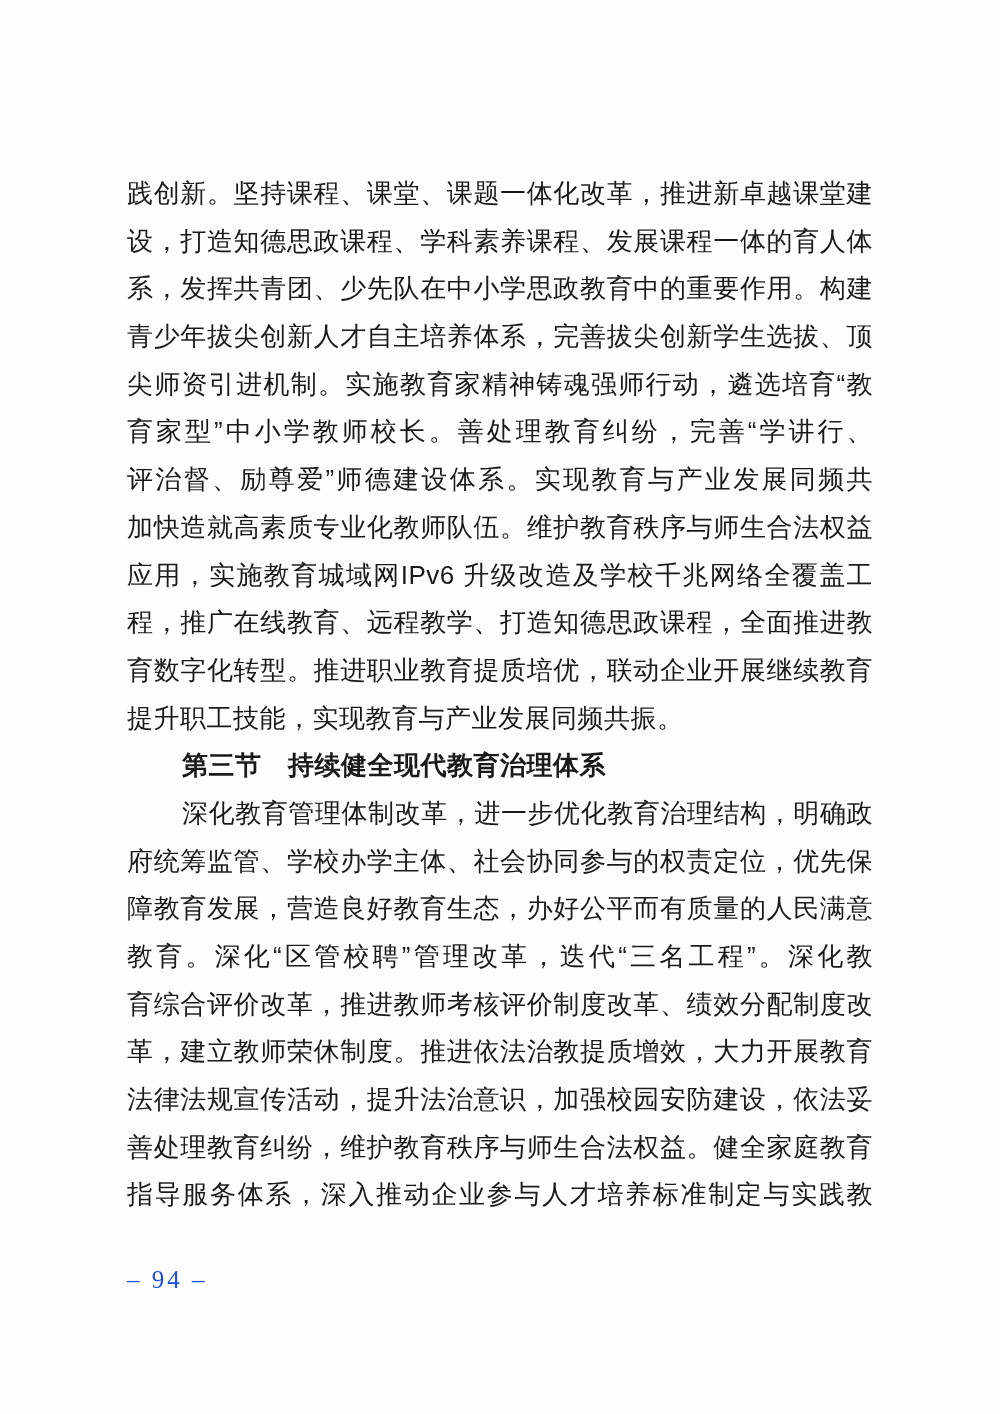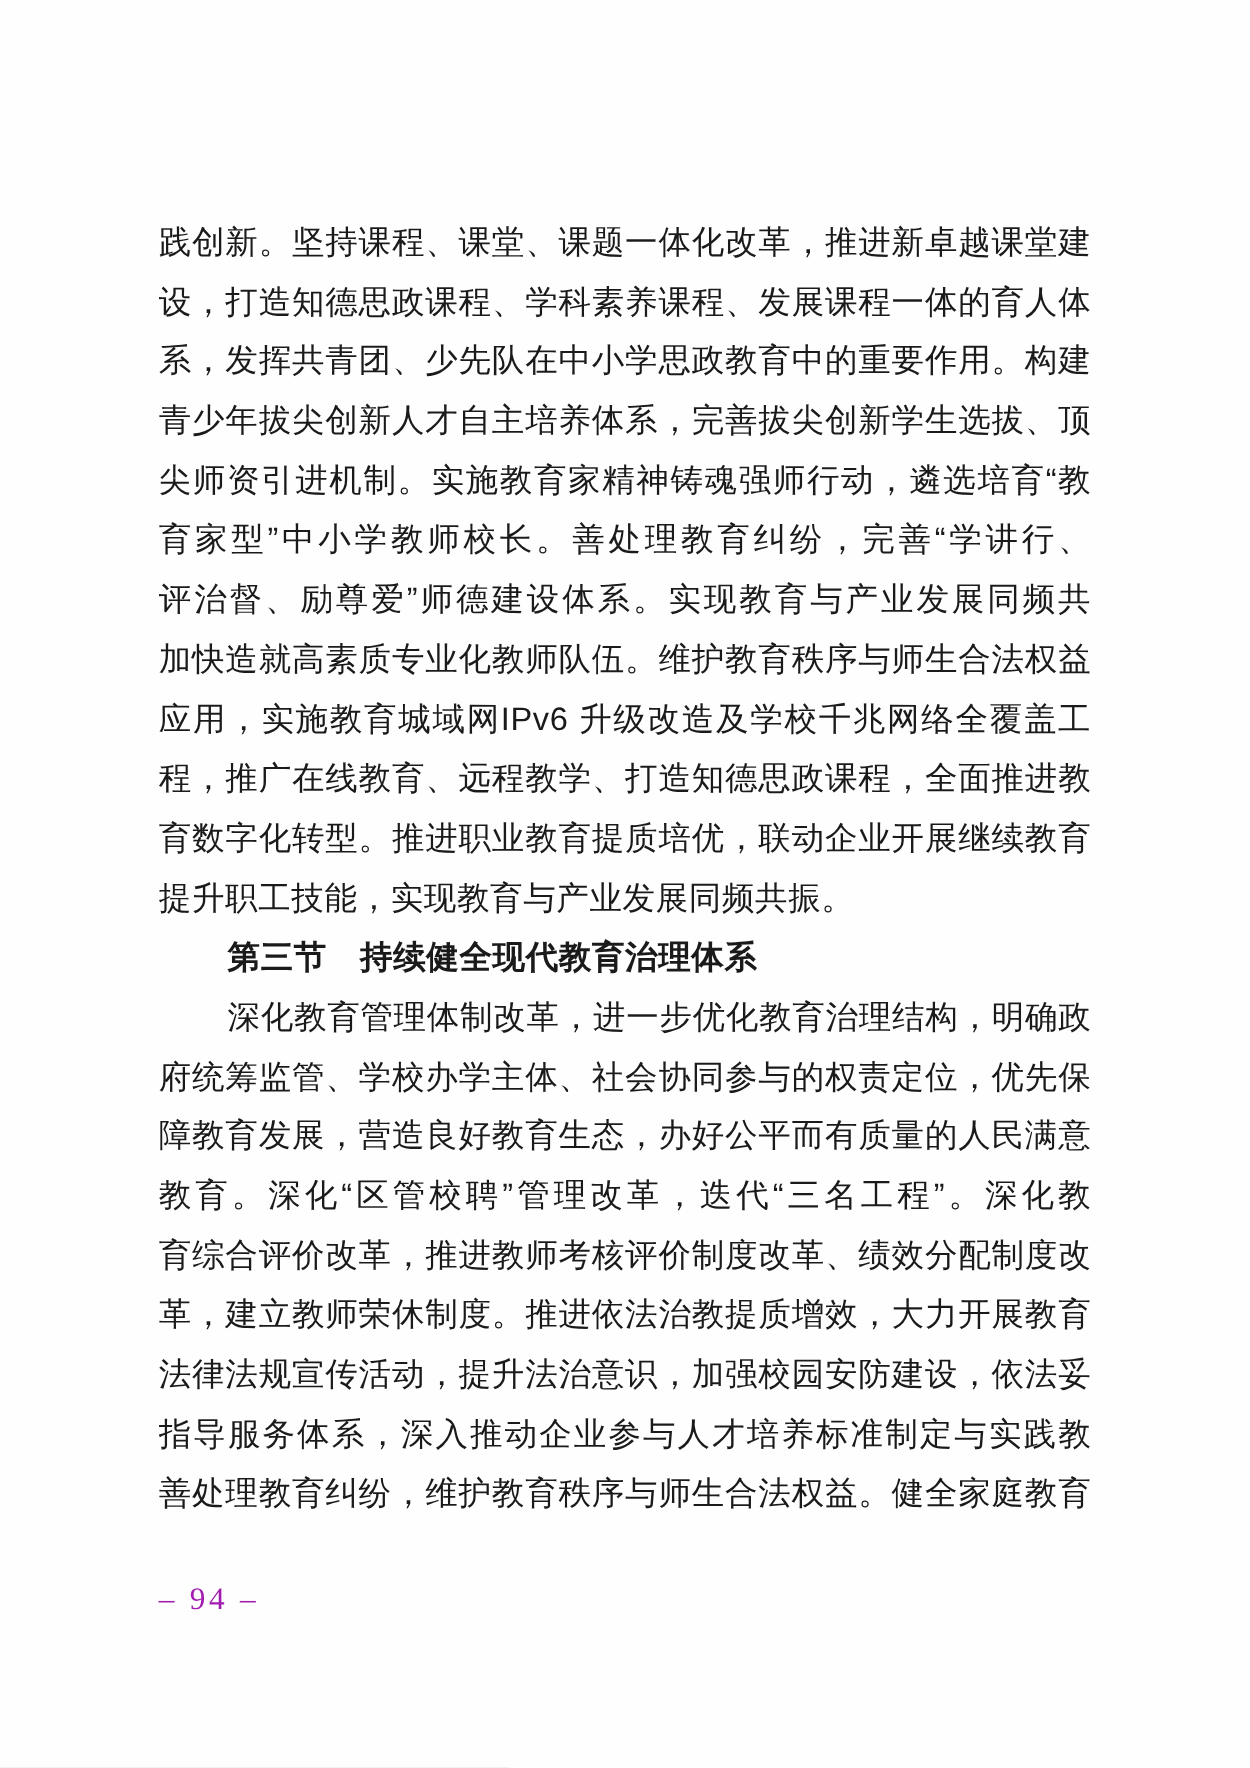--- a/index.html
+++ b/index.html
@@ -45,21 +45,21 @@
   .line.heading {
     font-weight: 600;
   }
   .page-number {
     position: absolute;
     left: 127px;
     top: 1266px;
     font-family: "Liberation Serif", "DejaVu Serif", serif;
     font-size: 25px;
     letter-spacing: 3px;
-    color: #a21caf;
+    color: #1d4ed8;
   }
 </style>
 </head>
 <body>
 
 <div class="page">
   <div class="text-block">
       <div class="line flow">践创新。坚持课程、课堂、课题一体化改革，推进新卓越课堂建</div>
       <div class="line flow">设，打造知德思政课程、学科素养课程、发展课程一体的育人体</div>
       <div class="line flow">系，发挥共青团、少先队在中小学思政教育中的重要作用。构建</div>
@@ -73,17 +73,17 @@
       <div class="line flow">育数字化转型。推进职业教育提质培优，联动企业开展继续教育</div>
       <div class="line end">提升职工技能，实现教育与产业发展同频共振。</div>
       <div class="line heading">第三节　持续健全现代教育治理体系</div>
       <div class="line first">深化教育管理体制改革，进一步优化教育治理结构，明确政</div>
       <div class="line flow">府统筹监管、学校办学主体、社会协同参与的权责定位，优先保</div>
       <div class="line flow">障教育发展，营造良好教育生态，办好公平而有质量的人民满意</div>
       <div class="line flow">教育。深化“区管校聘”管理改革，迭代“三名工程”。深化教</div>
       <div class="line flow">育综合评价改革，推进教师考核评价制度改革、绩效分配制度改</div>
       <div class="line flow">革，建立教师荣休制度。推进依法治教提质增效，大力开展教育</div>
       <div class="line flow">法律法规宣传活动，提升法治意识，加强校园安防建设，依法妥</div>
+      <div class="line flow">善处理教育纠纷，维护教育秩序与师生合法权益。健全家庭教育</div>
       <div class="line flow">指导服务体系，深入推动企业参与人才培养标准制定与实践教</div>
-      <div class="line flow">善处理教育纠纷，维护教育秩序与师生合法权益。健全家庭教育</div>
     </div>
   <div class="page-number">– 94 –</div>
 </div>
 
 </body></html>

